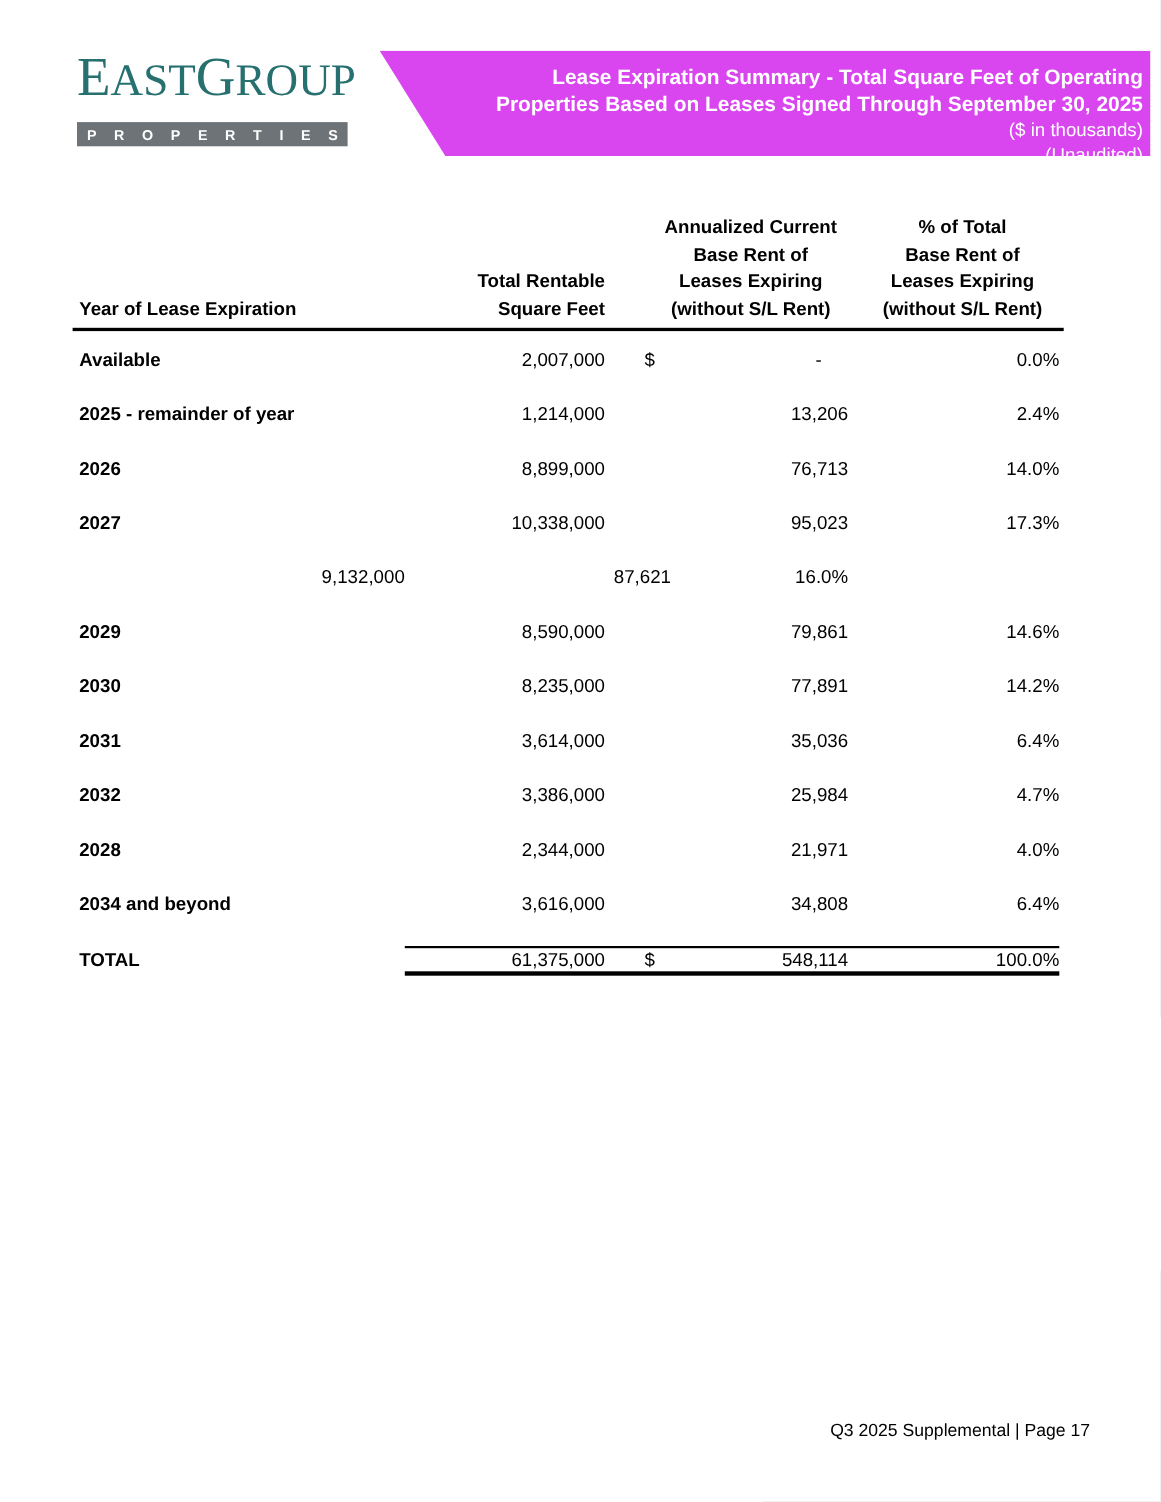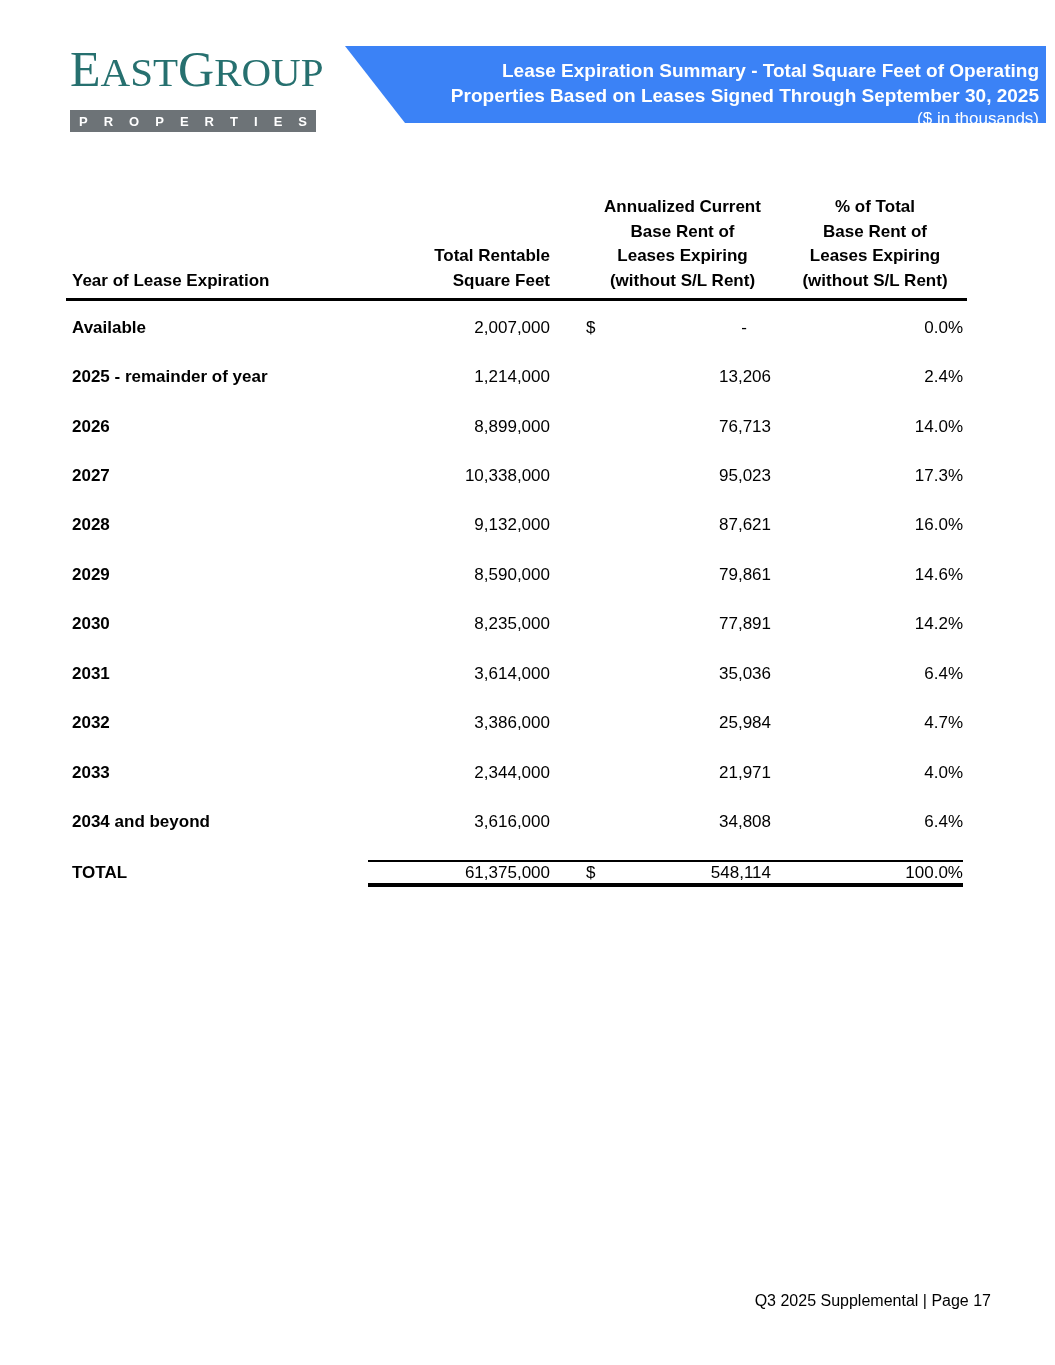--- a/index.html
+++ b/index.html
@@ -30,22 +30,22 @@
     background:#6D7377;
     color:#fff;
     font-size:13px;font-weight:bold;
     display:flex;justify-content:space-between;align-items:center;
     padding:0 9px;box-sizing:border-box;
   }
 
   
   .banner{
     position:absolute;left:345px;top:46px;
-    width:701px;height:77px;
-    background:#3b82f6;
+    width:701px;height:96px;
+    background:#d946ef;
     clip-path:polygon(0 0,100% 0,100% 100%,60px 100%);
     color:#fff;
     text-align:right;
     box-sizing:border-box;
     padding:12px 7px 0 70px;
   }
   .banner-title{font-size:19px;font-weight:bold;line-height:25px;}
   .banner-note{font-size:17px;line-height:22px;}
 
   
@@ -176,21 +176,20 @@
 
       <div class="trow grid-cols">
         <div class="label">2027</div>
         <div class="num">10,338,000</div>
         <div class="dollar"></div>
         <div class="num rent">95,023</div>
         <div class="num">17.3%</div>
       </div>
 
       <div class="trow grid-cols">
-        <div class="label">2028</div>
         <div class="num">9,132,000</div>
         <div class="dollar"></div>
         <div class="num rent">87,621</div>
         <div class="num">16.0%</div>
       </div>
 
       <div class="trow grid-cols">
         <div class="label">2029</div>
         <div class="num">8,590,000</div>
         <div class="dollar"></div>
@@ -216,21 +215,21 @@
 
       <div class="trow grid-cols">
         <div class="label">2032</div>
         <div class="num">3,386,000</div>
         <div class="dollar"></div>
         <div class="num rent">25,984</div>
         <div class="num">4.7%</div>
       </div>
 
       <div class="trow grid-cols">
-        <div class="label">2033</div>
+        <div class="label">2028</div>
         <div class="num">2,344,000</div>
         <div class="dollar"></div>
         <div class="num rent">21,971</div>
         <div class="num">4.0%</div>
       </div>
 
       <div class="trow grid-cols">
         <div class="label">2034 and beyond</div>
         <div class="num">3,616,000</div>
         <div class="dollar"></div>

